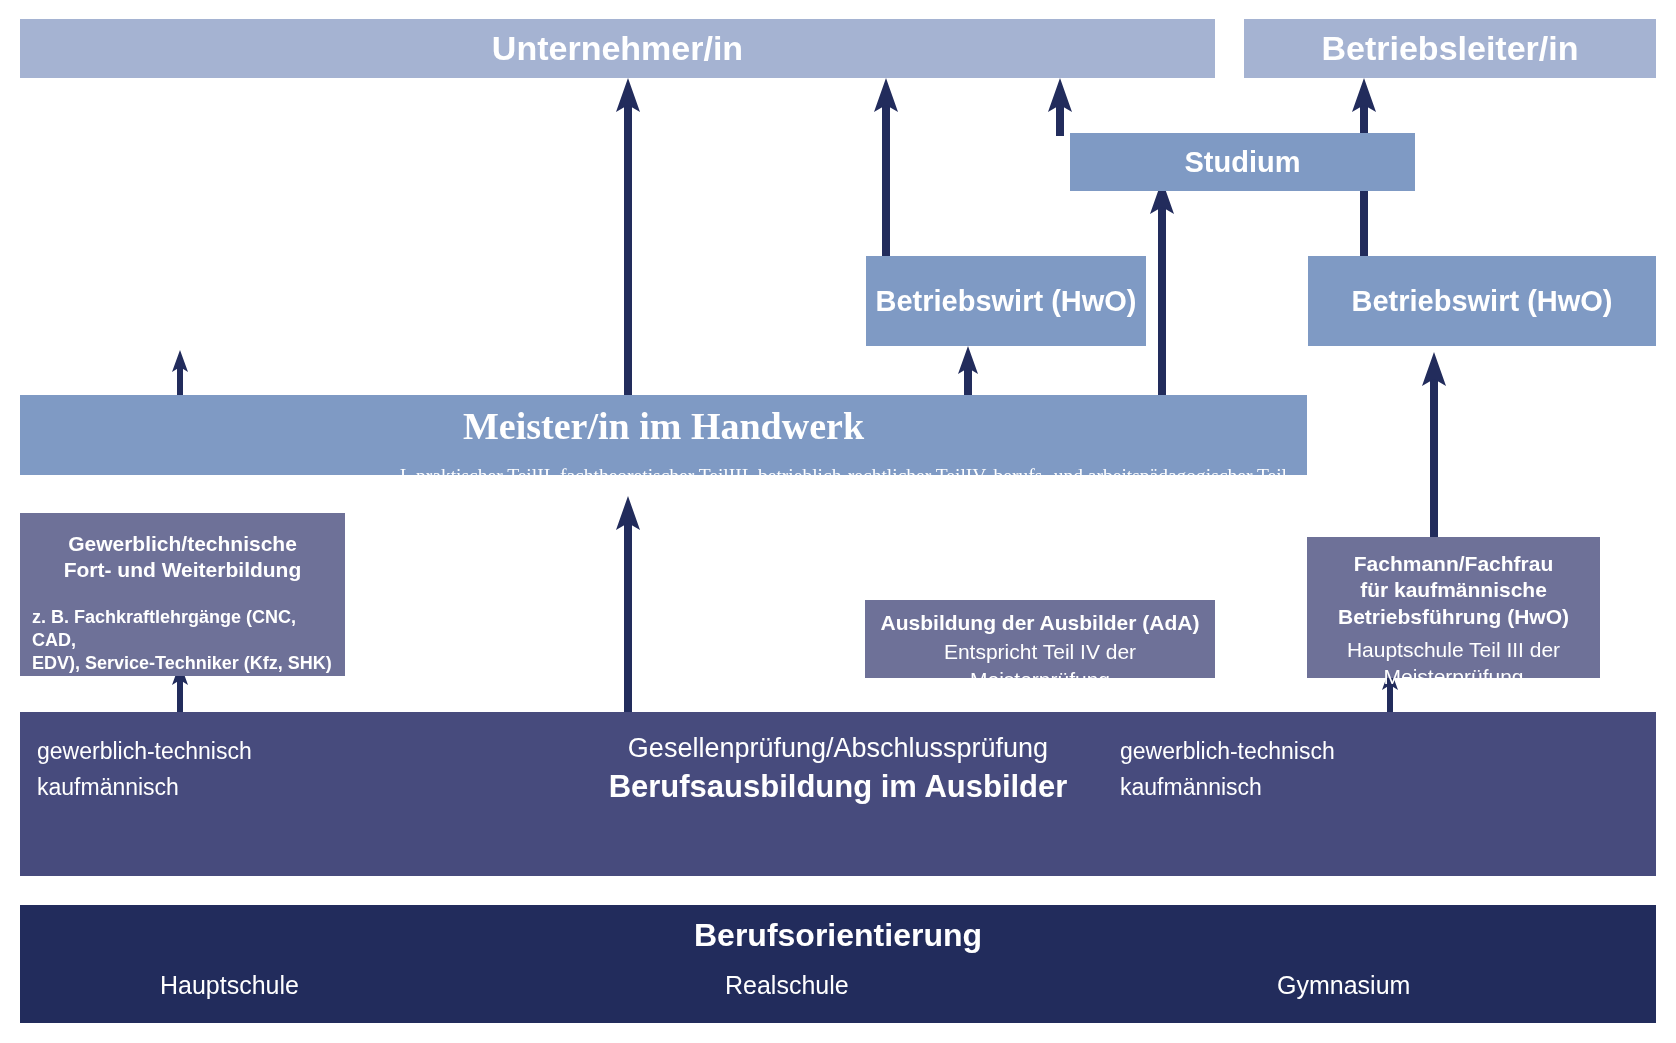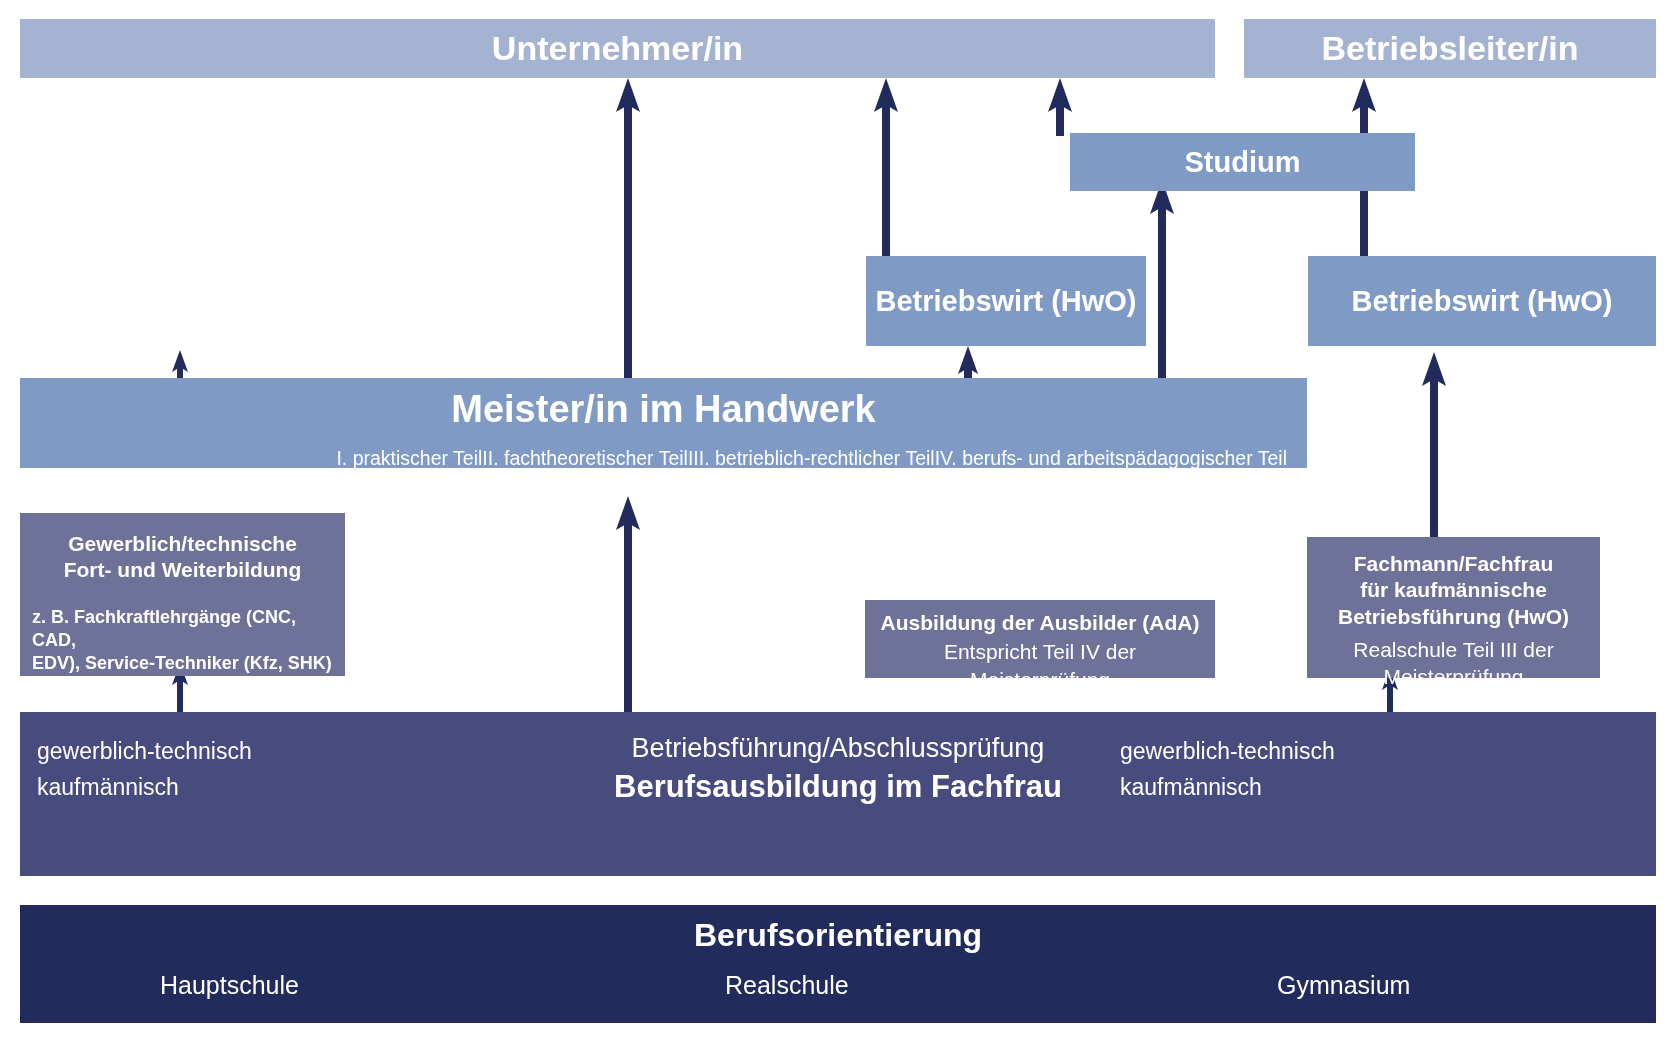--- a/index.html
+++ b/index.html
@@ -203,21 +203,21 @@
 
   <div class="box tier-mid t-center hdr-lg" style="left:866px; top:256px; width:280px; height:90px; line-height:90px;">
     <span>Betriebswirt (HwO)</span>
   </div>
 
   <div class="box tier-mid t-center hdr-lg" style="left:1308px; top:256px; width:348px; height:90px; line-height:90px;">
     <span>Betriebswirt (HwO)</span>
   </div>
 
 
-  <div class="box tier-mid" style="left:20px; top:378px; width:1287px; height:90px;">
+  <div class="box tier-mid" style="left:20px; top:395px; width:1287px; height:80px;font-family:Liberation Serif, serif;">
     <div class="t-center hdr-xl" style="padding-top:10px; font-size:38px;">Meister/in im Handwerk</div>
     <div class="parts-row" style="top:69px;">
       <span>I. praktischer Teil</span>
       <span>II. fachtheoretischer Teil</span>
       <span>III. betrieblich-rechtlicher Teil</span>
       <span>IV. berufs- und arbeitspädagogischer Teil</span>
     </div>
   </div>
 
   <div class="box tier-muted" style="left:20px; top:513px; width:325px; height:163px; padding:18px 12px 0 12px;">
@@ -232,27 +232,27 @@
   <div class="box tier-muted" style="left:865px; top:600px; width:350px; height:78px; padding:10px 8px 0 8px;">
     <div class="t-center hdr-sm">Ausbildung der Ausbilder (AdA)</div>
     <div class="t-center body-md" style="white-space:pre-line; margin-top:2px;">Entspricht Teil IV der
 Meisterprüfung</div>
   </div>
 
   <div class="box tier-muted" style="left:1307px; top:537px; width:293px; height:141px; padding:14px 8px 0 8px;">
     <div class="t-center hdr-sm" style="white-space:pre-line;">Fachmann/Fachfrau
 für kaufmännische
 Betriebsführung (HwO)</div>
-    <div class="t-center body-md" style="white-space:pre-line; margin-top:6px;">Realschule Teil III der
+    <div class="t-center body-md" style="white-space:pre-line; margin-top:6px;">Hauptschule Teil III der
 Meisterprüfung</div>
   </div>
 
   <div class="box tier-dark" style="left:20px; top:712px; width:1636px; height:164px;">
-    <div class="t-center body-md" style="position:absolute; left:0; right:0; top:19px; font-size:27px;">Betriebsführung/Abschlussprüfung</div>
-    <div class="t-center hdr-xl" style="position:absolute; left:0; right:0; top:58px; font-size:31px;">Berufsausbildung im Fachfrau</div>
+    <div class="t-center body-md" style="position:absolute; left:0; right:0; top:19px; font-size:27px;">Gesellenprüfung/Abschlussprüfung</div>
+    <div class="t-center hdr-xl" style="position:absolute; left:0; right:0; top:58px; font-size:31px;">Berufsausbildung im Ausbilder</div>
     <div class="label-abs body-md" style="left:17px; top:22px; font-size:23px; line-height:1.55;">gewerblich-technisch
 kaufmännisch</div>
     <div class="label-abs body-md" style="left:1100px; top:22px; font-size:23px; line-height:1.55;">gewerblich-technisch
 kaufmännisch</div>
   </div>
 
   <div class="box tier-darkest" style="left:20px; top:905px; width:1636px; height:118px;">
     <div class="t-center hdr-xl" style="position:absolute; left:0; right:0; top:13px; font-size:32px;">Berufsorientierung</div>
     <div class="label-abs body-md" style="left:140px; top:64px; font-size:25px;">Hauptschule</div>
     <div class="label-abs body-md" style="left:705px; top:64px; font-size:25px;">Realschule</div>

